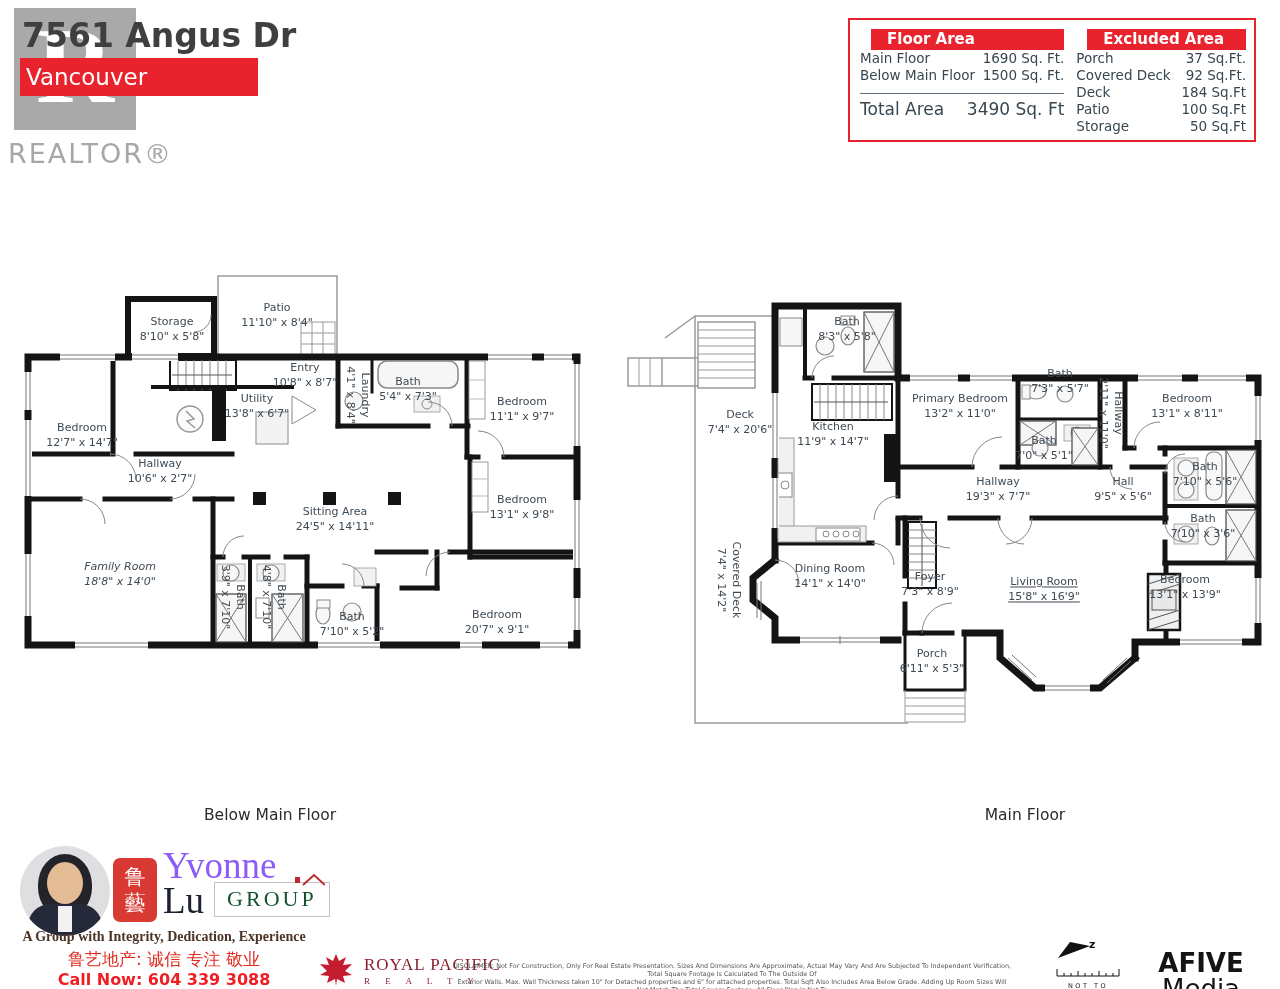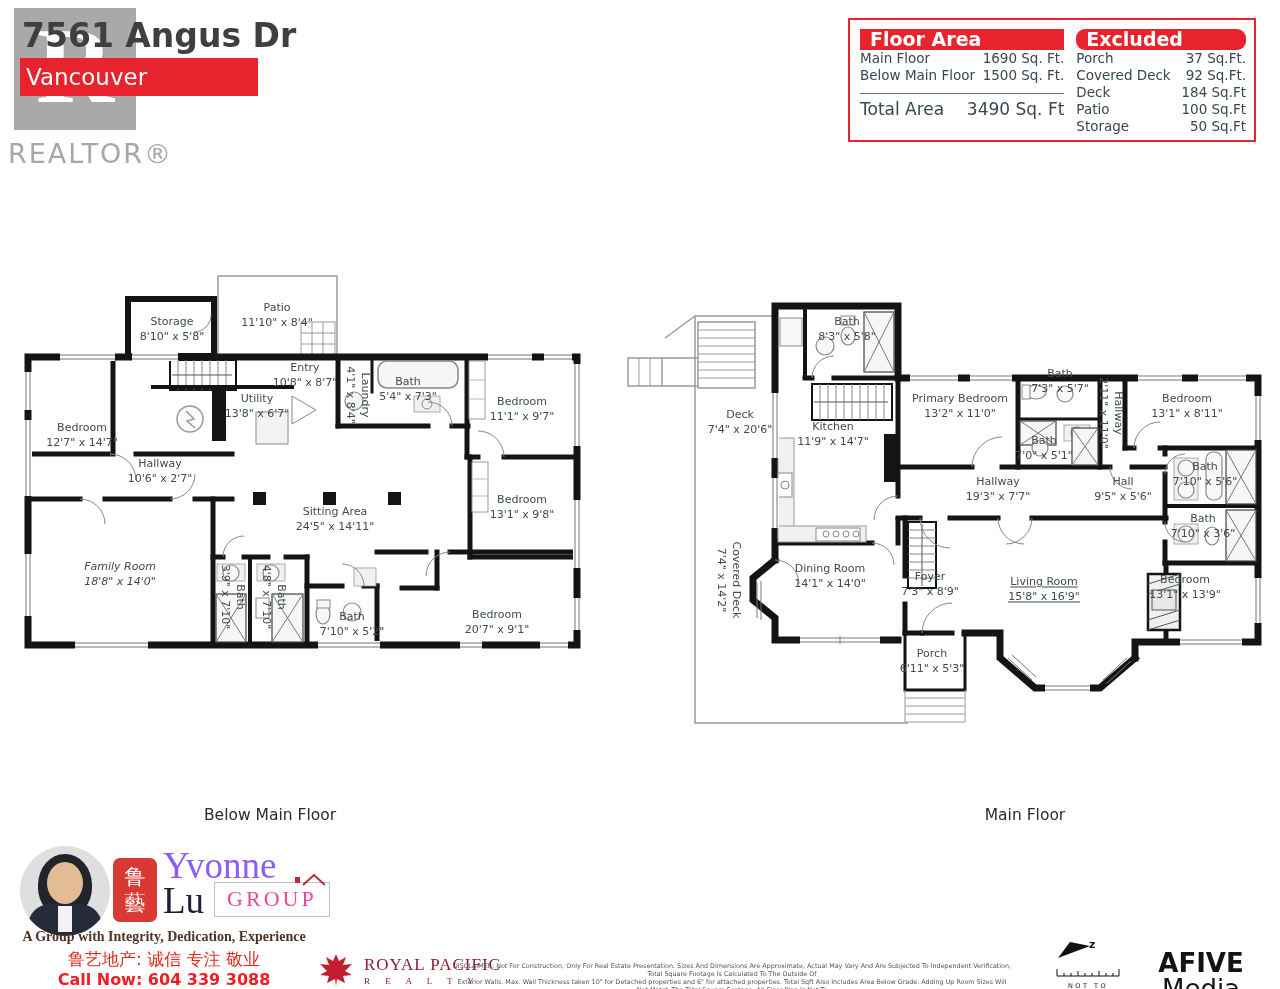--- a/index.html
+++ b/index.html
@@ -12,21 +12,21 @@
   #rlogo span{color:#fff;font-family:"Liberation Serif",serif;font-weight:bold;
               font-size:108px;line-height:1;margin-top:-6px;}
   #realtor-word{left:8px;top:138px;font-size:27px;color:#a7a7a7;letter-spacing:2px;z-index:1;}
   #addr{left:22px;top:16px;font-size:33px;font-weight:bold;color:#3f3f3f;z-index:3;text-align:right;}
   #citybar{left:20px;top:58px;width:238px;height:38px;z-index:2;display:flex;align-items:center;}
   #citybar span{color:#fff;font-size:23px;padding-left:6px;font-weight:500;}
   
   #areabox{left:848px;top:18px;width:404px;height:120px;border:2px solid #e8232d;background:#fff;
            display:flex;z-index:2;}
   .areacol{position:relative;}
-  .atitle{color:#fff;font-size:19px;font-weight:bold;padding:1px 10px;height:19px;line-height:19px;}
+  .atitle{color:#fff;font-size:15px;font-weight:bold;padding:1px 16px;height:19px;line-height:19px;margin-left:11px;}
   .arow{display:flex;justify-content:space-between;font-size:13.5px;color:#37474f;line-height:17px;}
   .atot{display:flex;justify-content:space-between;font-size:17px;color:#37474f;}
   #fa-div{border-top:1.5px solid #607080;margin-top:9px;padding-top:5px;}
   
   .plan-label{position:absolute;transform:translate(-50%,-50%);text-align:center;
               font-size:11px;line-height:1.32;color:#3e4a54;white-space:nowrap;z-index:4;}
   .plan-label.rot{transform:translate(-50%,-50%) rotate(90deg);}
   .caption{position:absolute;transform:translate(-50%,-50%);font-size:15.5px;color:#2b2b2b;z-index:4;}
   
   #avatar{left:20px;top:846px;width:90px;height:90px;border-radius:50%;background:#dfdfe2;overflow:hidden;}
@@ -34,21 +34,21 @@
   #avatar .face{position:absolute;left:27px;top:16px;width:36px;height:42px;border-radius:50%;background:#e3bb95;}
   #avatar .body{position:absolute;left:8px;top:58px;width:74px;height:40px;border-radius:22px 22px 0 0;background:#252a3a;}
   #avatar .shirt{position:absolute;left:38px;top:60px;width:14px;height:26px;background:#f2f2f2;}
   #seal{left:113px;top:858px;width:44px;height:64px;background:#d83a33;border-radius:7px;color:#fff;
         display:flex;flex-direction:column;align-items:center;justify-content:center;font-size:21px;line-height:1.25;
         font-family:"DejaVu Sans",sans-serif;}
   #ylname{left:163px;top:848px;font-family:"Liberation Serif",serif;color:#8b5cf6;font-size:37px;line-height:0.95;}
   #ylrow2{left:163px;top:882px;display:flex;align-items:flex-end;}
   #ylrow2 .lu{font-family:"Liberation Serif",serif;color:#1b2130;font-size:37px;line-height:0.9;}
   #groupbox{margin-left:10px;border:1px solid #c2c2c2;background:#fff;padding:3px 12px 4px 12px;position:relative;}
-  #groupbox .g{color:#ec4899;font-family:"Liberation Serif",serif;font-size:22px;letter-spacing:3px;}
+  #groupbox .g{color:#14532d;font-family:"Liberation Serif",serif;font-size:22px;letter-spacing:3px;}
   #house-icon{position:absolute;right:4px;top:-12px;}
   #tagline-en{left:14px;top:929px;width:300px;text-align:center;font-family:"Liberation Serif",serif;
               font-weight:bold;font-size:14px;color:#4b3426;}
   #tagline-cn{left:14px;top:948px;width:300px;text-align:center;font-size:17px;color:#e02b20;}
   #callnow{left:14px;top:970px;width:300px;text-align:center;font-size:16px;font-weight:bold;color:#f01e23;}
   #rp{left:316px;top:952px;display:flex;align-items:center;}
   #rp-text{margin-left:8px;}
   #rp-name{font-family:"Liberation Serif",serif;font-size:17px;color:#8a1e2e;letter-spacing:1px;}
   #rp-realty{font-family:"Liberation Serif",serif;font-size:9px;color:#8a1e2e;letter-spacing:6.5px;margin-top:1px;}
   #disclaimer{left:452px;top:962px;width:560px;text-align:center;font-size:6.4px;line-height:8px;color:#555;}
@@ -81,21 +81,21 @@
     <div class="arow">
       <span>Below Main Floor</span>
       <span>1500 Sq. Ft.</span>
     </div>
     <div class="atot" id="fa-div">
       <span>Total Area</span>
       <span>3490 Sq. Ft</span>
     </div>
   </div>
   <div class="areacol" style="width:176px;padding:9px 8px 0 4px;">
-    <div class="atitle" style="background:#e8232d;border-radius:9px;">Excluded Area</div>
+    <div class="atitle" style="background:#e8232d;">Excluded Area</div>
     <div class="arow">
       <span>Porch</span>
       <span>37 Sq.Ft.</span>
     </div>
     <div class="arow">
       <span>Covered Deck</span>
       <span>92 Sq.Ft.</span>
     </div>
     <div class="arow">
       <span>Deck</span>

